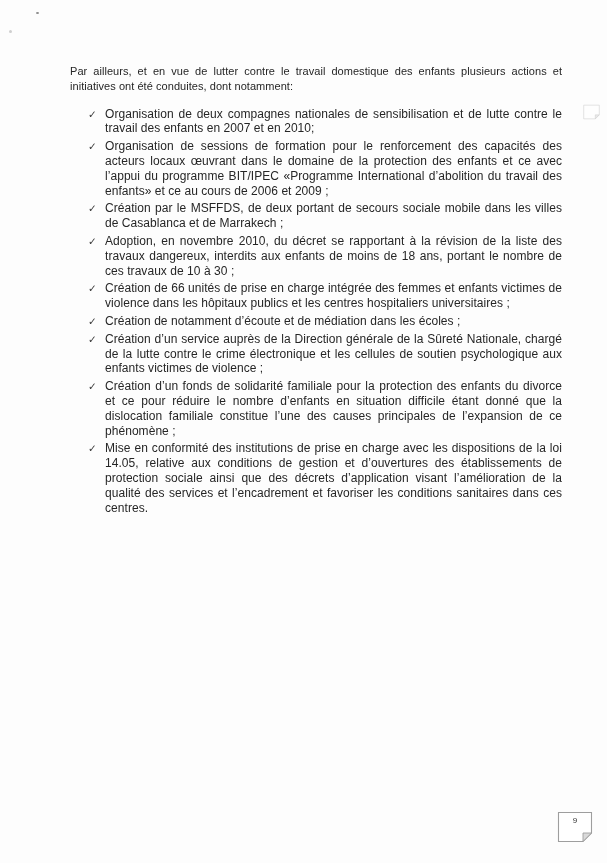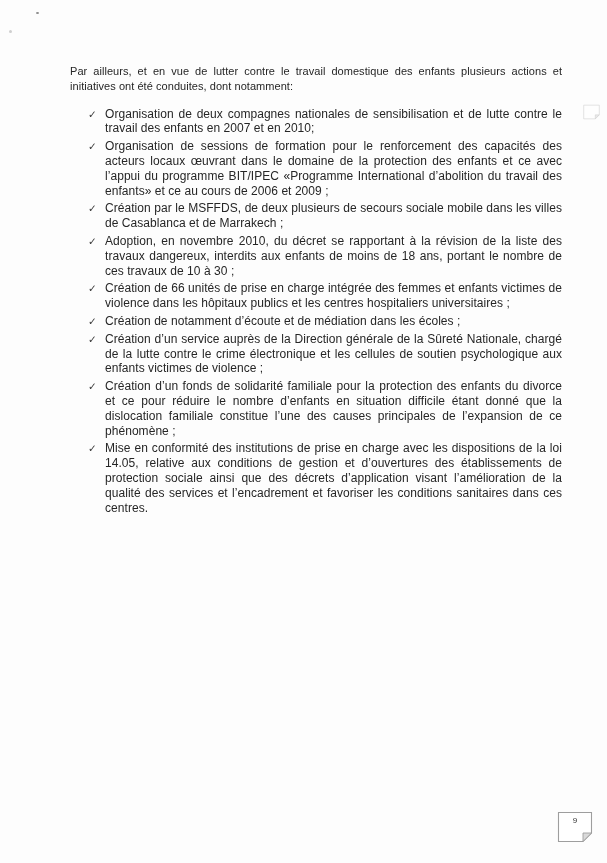--- a/index.html
+++ b/index.html
@@ -116,21 +116,21 @@
         <li class="item">
           <span class="check">✓</span>
           <span class="item-text">Organisation de deux compagnes nationales de sensibilisation et de lutte contre le travail des enfants en 2007 et en 2010;</span>
         </li>
         <li class="item">
           <span class="check">✓</span>
           <span class="item-text">Organisation de sessions de formation pour le renforcement des capacités des acteurs locaux œuvrant dans le domaine de la protection des enfants et ce avec l’appui du programme BIT/IPEC «Programme International d’abolition du travail des enfants» et ce au cours de 2006 et 2009 ;</span>
         </li>
         <li class="item">
           <span class="check">✓</span>
-          <span class="item-text">Création par le MSFFDS, de deux plusieurs de secours sociale mobile dans les villes de Casablanca et de Marrakech ;</span>
+          <span class="item-text">Création par le MSFFDS, de deux portant de secours sociale mobile dans les villes de Casablanca et de Marrakech ;</span>
         </li>
         <li class="item">
           <span class="check">✓</span>
           <span class="item-text">Adoption, en novembre 2010, du décret se rapportant à la révision de la liste des travaux dangereux, interdits aux enfants de moins de 18 ans, portant le nombre de ces travaux de 10 à 30 ;</span>
         </li>
         <li class="item">
           <span class="check">✓</span>
           <span class="item-text">Création de 66 unités de prise en charge intégrée des femmes et enfants victimes de violence dans les hôpitaux publics et les centres hospitaliers universitaires ;</span>
         </li>
         <li class="item">

